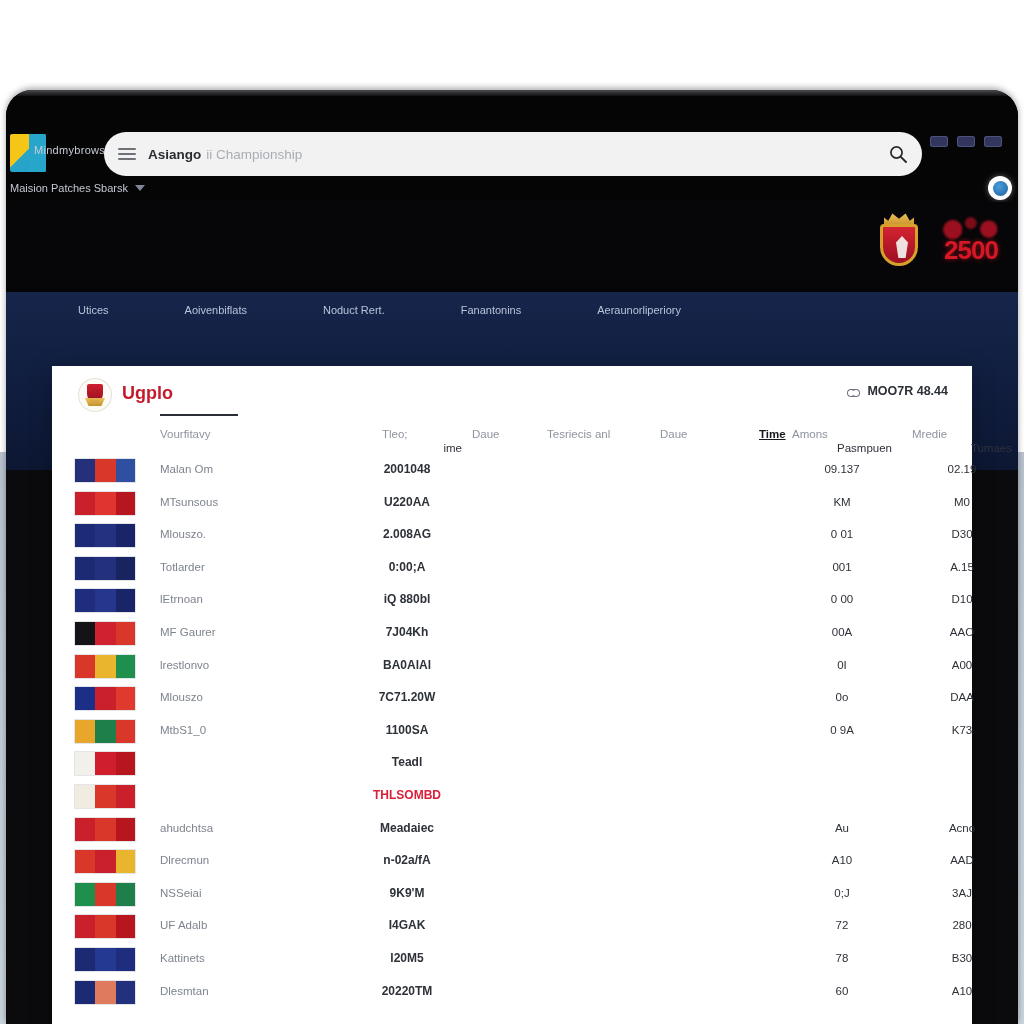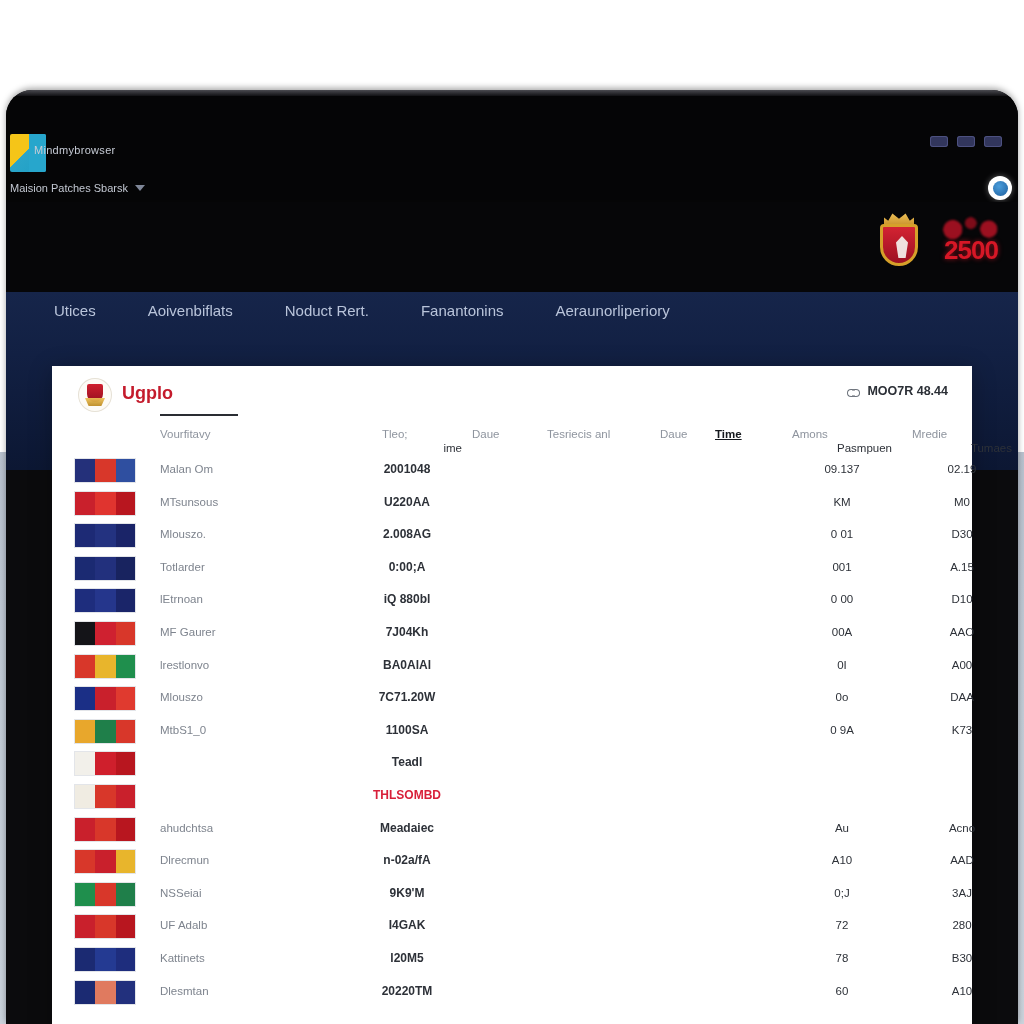--- a/index.html
+++ b/index.html
@@ -133,22 +133,22 @@
   
   .navbar{
     position:absolute; left:0; top:202px; width:1012px; height:178px;
     background:linear-gradient(180deg,#16254a 0%, #122043 35%, #0c1733 100%);
   }
   .navrow{
     position:absolute; left:0; top:0; width:1012px; height:36px;
     display:flex; align-items:center; gap:0; padding-left:48px;
   }
   .navitem{
-    color:#b9c4da; font-size:15px; filter:blur(.55px); white-space:nowrap;
-    padding:0 26px 0 0; margin-right:26px;
+    color:#b9c4da; font-size:11px; filter:blur(.55px); white-space:nowrap;
+    padding:0 26px 0 0; margin-right:26px;margin-left:24px;
   }
 
   
   .card{
     position:absolute; left:46px; top:276px; width:920px; height:696px;
     background:#ffffff; box-shadow:0 4px 22px rgba(0,0,0,.28);
   }
   .card-head{
     position:relative; height:54px;
   }
@@ -231,20 +231,35 @@
 
   <div class="backdrop-lower"></div>
 
   <div class="device">
     <div class="bezel-sheen"></div>
 
     <div class="chrome">
       <div class="brand-mark"></div>
       <div class="brand-text">Mindmybrowser</div>
 
+      <div class="omnibox">
+        <span class="ham">
+            <i></i>
+            <i></i>
+            <i></i>
+          </span>
+        <span class="omni-typed" placeholder="Search">Asiango</span>
+        <span class="omni-ghost">ii Championship</span>
+        <span class="omni-search">
+          <svg width="20" height="20" viewBox="0 0 20 20">
+              <circle cx="8.5" cy="8.5" r="5.6" fill="none" stroke="#26282c" stroke-width="1.7"></circle>
+              <line x1="12.8" y1="12.8" x2="18" y2="18" stroke="#26282c" stroke-width="1.9" stroke-linecap="round"></line>
+            </svg>
+        </span>
+      </div>
 
       <div class="winbtns">
         <div class="winbtn"></div>
         <div class="winbtn"></div>
         <div class="winbtn"></div>
       </div>
       <div class="account-badge">
           <span class="inner"></span>
         </div>
 
@@ -289,21 +304,21 @@
         <div class="rule"></div>
       </div>
 
       <div class="tbl">
         <div class="thead" id="thead">
             <div class="th" style="left: 108px;">Vourfitavy</div>
             <div class="th" style="left: 330px;">Tleo;</div>
             <div class="th" style="left: 420px;">Daue</div>
             <div class="th" style="left: 495px;">Tesriecis anl</div>
             <div class="th" style="left: 608px;">Daue</div>
-            <div class="th bold" style="left: 663px; text-decoration: underline;">Time</div>
+            <div class="th bold" style="left: 707px; text-decoration: underline;">Time</div>
             <div class="th" style="left: 740px;">Amons</div>
             <div class="th" style="left: 860px;">Mredie</div>
             <div class="hdr-sub" style="left: 300px; width: 110px;">ime</div>
             <div class="hdr-sub" style="left: 740px;">Pasmpuen</div>
             <div class="hdr-sub" style="left: 860px;">Tumaes</div>
           </div>
         <div id="tbody">
             <div class="row">
               <div class="flag" style="background: linear-gradient(90deg, rgb(36, 48, 122) 0px, rgb(36, 48, 122) 34%, rgb(216, 55, 42) 34%, rgb(216, 55, 42) 68%, rgb(47, 79, 160) 68%, rgb(47, 79, 160) 100%);"></div>
               <div class="cty">Malan Om</div>

